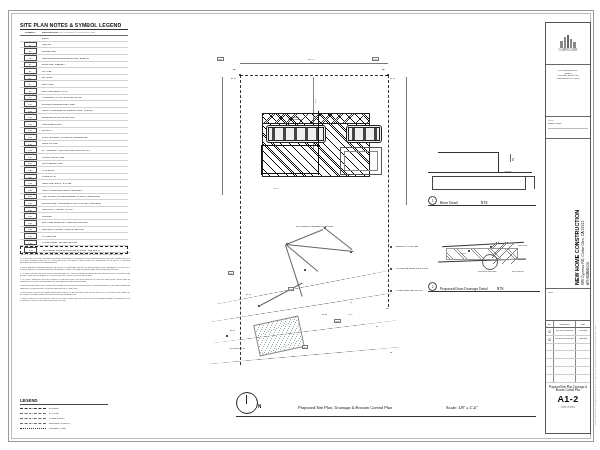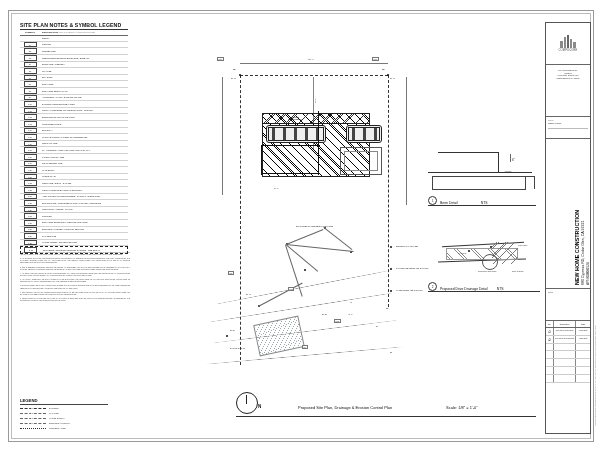--- a/index.html
+++ b/index.html
@@ -644,20 +644,26 @@
             <div class="rDate"></div>
           </div>
           <div class="revRow">
             <div class="rNo"></div>
             <div class="rDesc"></div>
             <div class="rDate"></div>
           </div>
         </div>
     </div>
 
+    <div id="tbSheet">
+      <div class="shTitle">Proposed Site Plan, Drainage &amp; Erosion Control Plan</div>
+      <div class="shNum">A1-2</div>
+      <div class="shScale">Scale: As Noted</div>
+      <div class="shDate">PRINT DATE 08/2021</div>
+    </div>
   </div>
 
   <div id="vstrip">
     <div class="vsTxt" style="left:4px;top:404px;">All designs and information contained herein are the property of The CompCoders Inc. and are not to be used in whole or in part without written consent.</div>
   </div>
 
   <div id="bottomStrip">
     <div id="northArrow">
       <div class="naNeedle"></div>
     </div>

